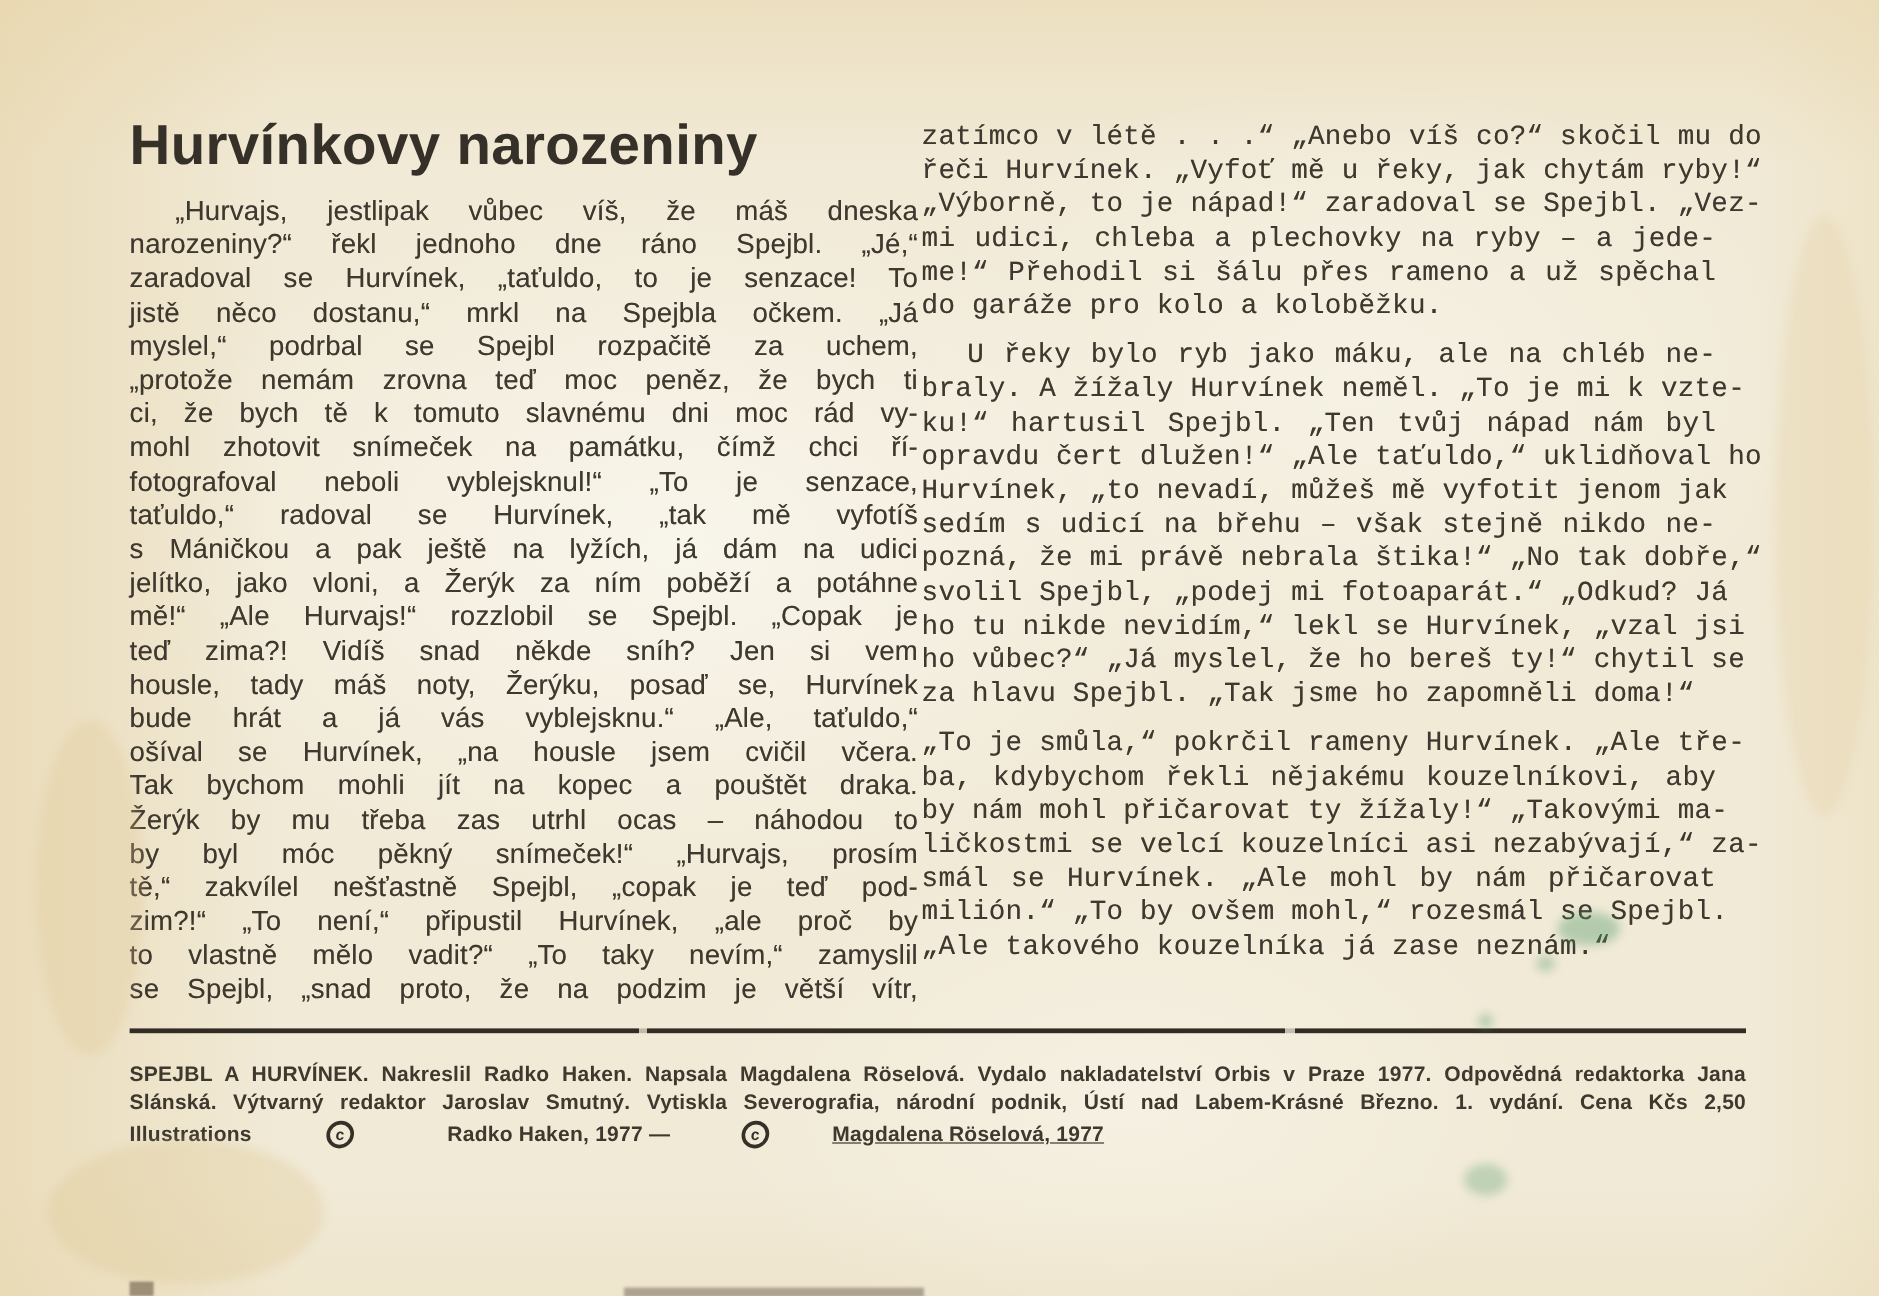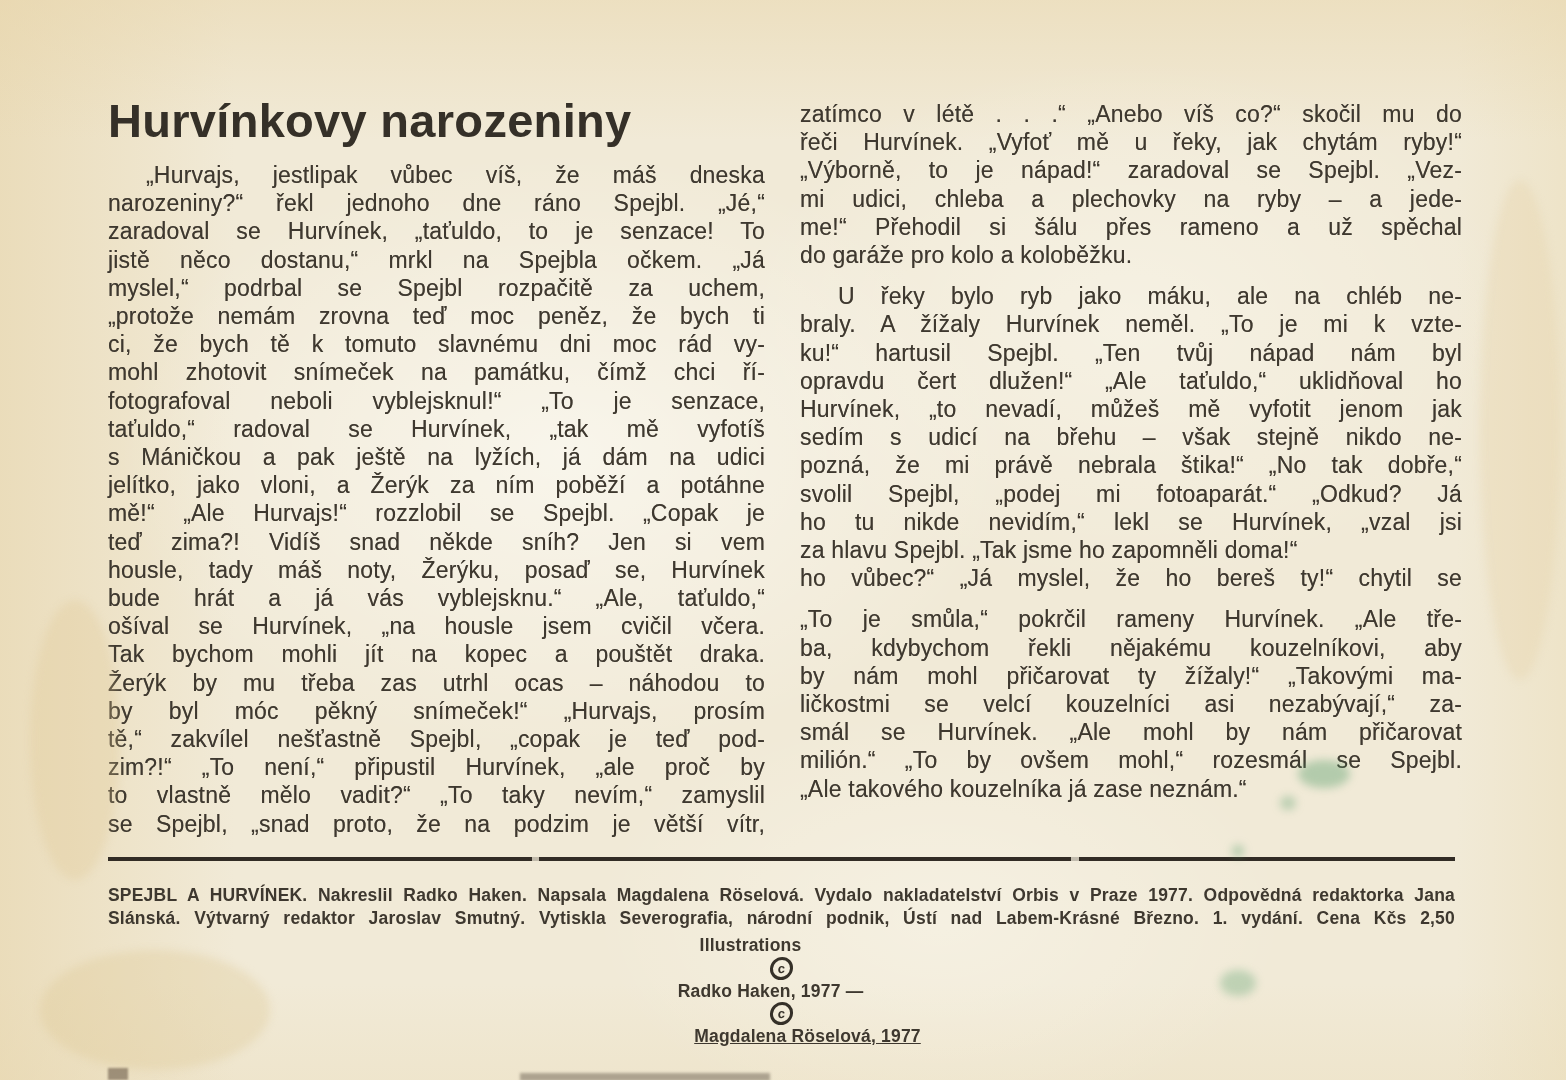--- a/index.html
+++ b/index.html
@@ -20,21 +20,21 @@
       linear-gradient(0deg, rgba(234,220,185,0.35), rgba(234,220,185,0) 9%),
       var(--paper, #f1ead7);
   }
 
   
   .column {
     position: absolute;
     top: 100px;
   }
   .column.left  { left: 108px; width: 657px; }
-  .column.right { left: 800px; width: 662px; }
+  .column.right { left: 768px; width: 662px; font-family: Liberation Mono, monospace; }
 
   .story-heading {
     font-size: 47px;
     font-weight: 700;
     line-height: 42px;
     letter-spacing: 0.3px;
     color: var(--ink-dark, #353028);
     margin: 0 0 19px 0;
   }
 
@@ -79,24 +79,23 @@
   }
   .colophon .cline {
     text-align: justify;
     text-align-last: justify;
     white-space: nowrap;
   }
   .colophon .credits {
     margin-top: 5px;
     display: flex;
     align-items: center;
-    flex-direction: column;
   }
   .colophon .credits .seg1 { margin-right: 62px; }
-  .colophon .credits .seg2 { margin-left: 38px; margin-right: 60px; }
+  .colophon .credits .seg2 { margin-left: 78px; margin-right: 60px; }
   .colophon .credits .seg3 { margin-left: 52px; text-decoration: underline; }
   .copyright-glyph {
     display: inline-flex;
     align-items: center;
     justify-content: center;
     width: 17px;
     height: 17px;
     border: 3.2px solid var(--ink-dark, #353028);
     border-radius: 50%;
     font-size: 13px;
@@ -170,22 +169,22 @@
         <div class="paragraph">
           <div class="line indent">U řeky bylo ryb jako máku, ale na chléb ne-</div>
           <div class="line">braly. A žížaly Hurvínek neměl. „To je mi k vzte-</div>
           <div class="line">ku!“ hartusil Spejbl. „Ten tvůj nápad nám byl</div>
           <div class="line">opravdu čert dlužen!“ „Ale taťuldo,“ uklidňoval ho</div>
           <div class="line">Hurvínek, „to nevadí, můžeš mě vyfotit jenom jak</div>
           <div class="line">sedím s udicí na břehu – však stejně nikdo ne-</div>
           <div class="line">pozná, že mi právě nebrala štika!“ „No tak dobře,“</div>
           <div class="line">svolil Spejbl, „podej mi fotoaparát.“ „Odkud? Já</div>
           <div class="line">ho tu nikde nevidím,“ lekl se Hurvínek, „vzal jsi</div>
+          <div class="line">ho vůbec?“ „Já myslel, že ho bereš ty!“ chytil se</div>
           <div class="line last">za hlavu Spejbl. „Tak jsme ho zapomněli doma!“</div>
-          <div class="line">ho vůbec?“ „Já myslel, že ho bereš ty!“ chytil se</div>
         </div>
         <div class="paragraph">
           <div class="line">„To je smůla,“ pokrčil rameny Hurvínek. „Ale tře-</div>
           <div class="line">ba, kdybychom řekli nějakému kouzelníkovi, aby</div>
           <div class="line">by nám mohl přičarovat ty žížaly!“ „Takovými ma-</div>
           <div class="line">ličkostmi se velcí kouzelníci asi nezabývají,“ za-</div>
           <div class="line">smál se Hurvínek. „Ale mohl by nám přičarovat</div>
           <div class="line">milión.“ „To by ovšem mohl,“ rozesmál se Spejbl.</div>
           <div class="line last">„Ale takového kouzelníka já zase neznám.“</div>
         </div>

